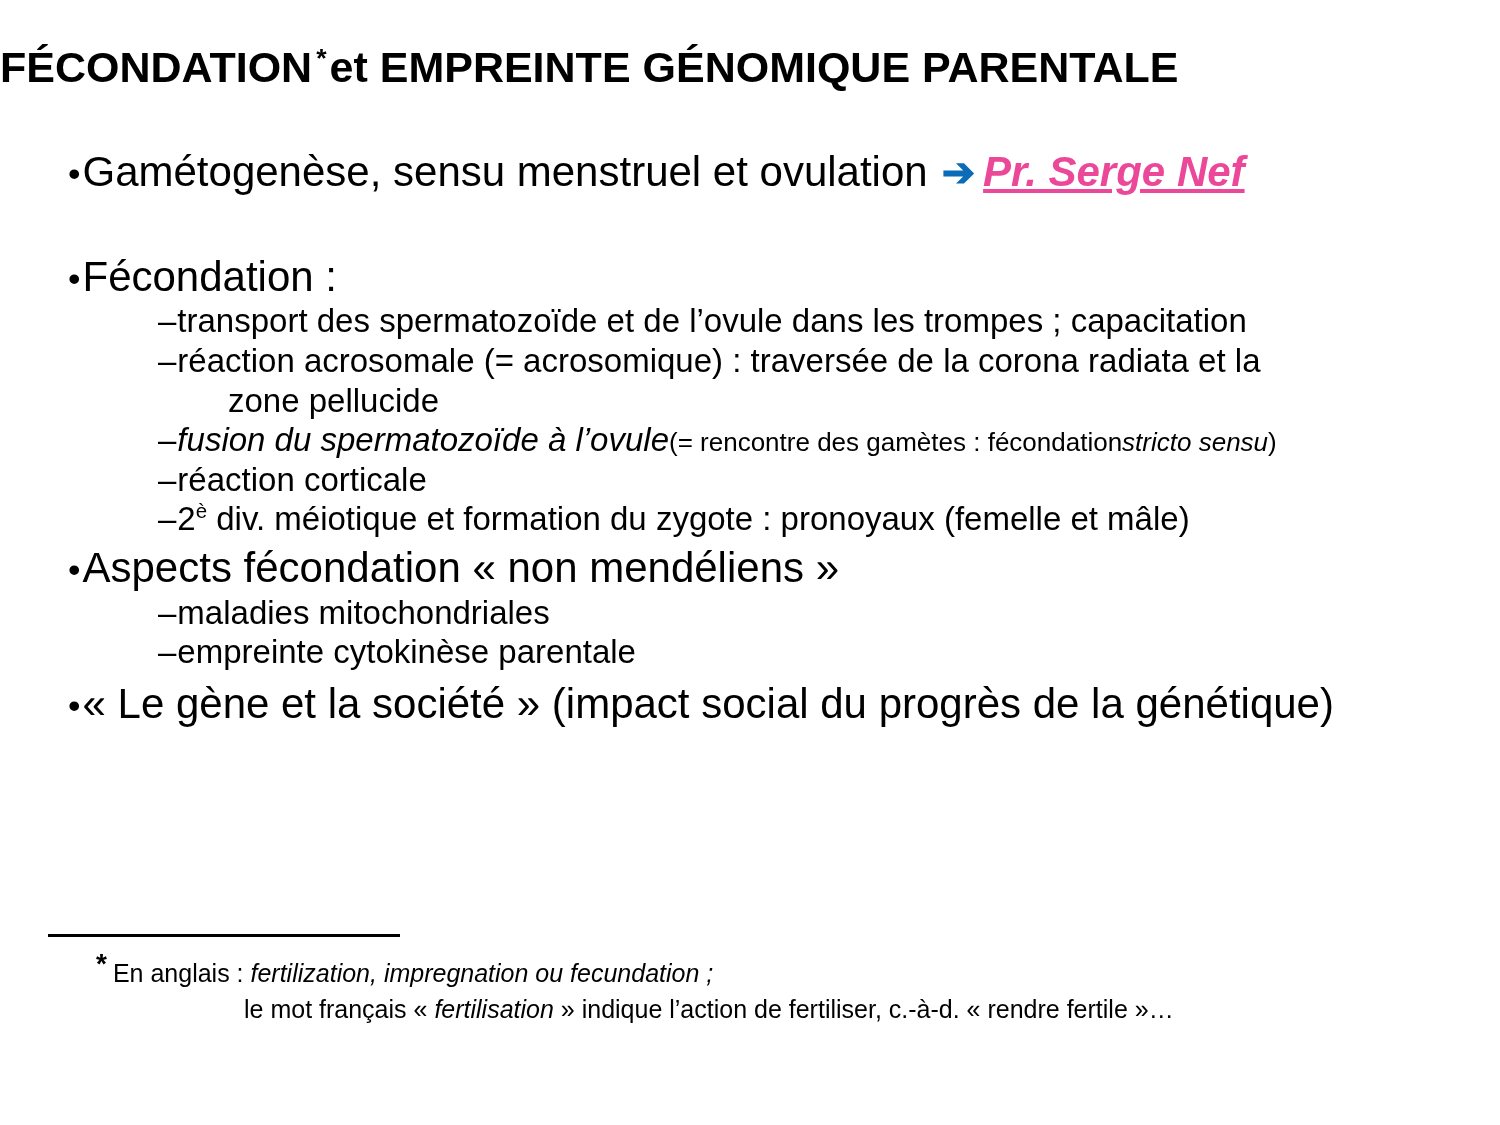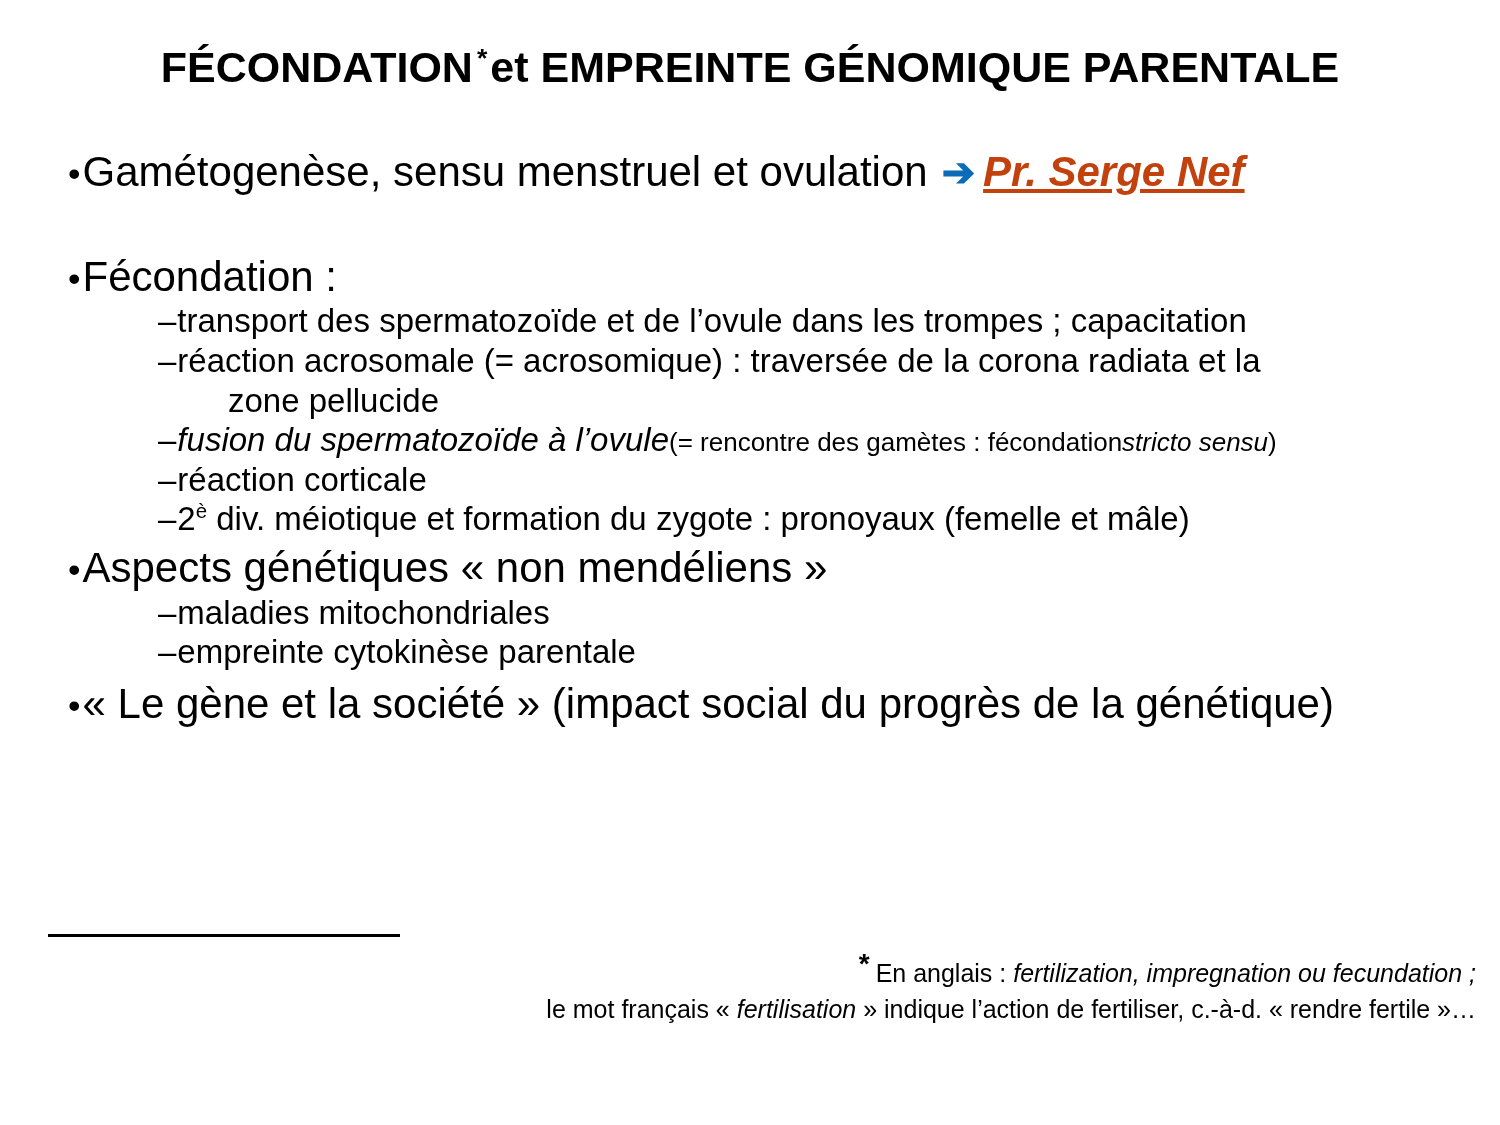--- a/index.html
+++ b/index.html
@@ -19,21 +19,20 @@
     background: #ffffff;
     overflow: hidden;
   }
 
   
   .title {
     position: absolute;
     left: 0;
     top: 44px;
     width: 1500px;
-    text-align: center;
     font-weight: bold;
     font-size: 43px;
     line-height: 1.1;
     letter-spacing: 0px;
     white-space: nowrap;
   }
   .title .sup {
     font-size: 0.62em;
     vertical-align: super;
     font-weight: bold;
@@ -82,21 +81,21 @@
   .sup-small {
     font-size: 0.62em;
     vertical-align: super;
   }
 
   .gap-a { height: 56px; }
   .gap-b { height: 8px; }
   .gap-c { height: 5px; }
 
   .link {
-    color: #c2410c;
+    color: #ec4899;
     font-weight: bold;
     font-style: italic;
     text-decoration: underline;
     text-underline-offset: 3px;
   }
   .arrow {
     color: #0a6cb8;
     font-weight: bold;
     font-size: 0.95em;
     padding: 0 8px 0 14px;
@@ -111,21 +110,20 @@
     height: 0;
     border-top: 3px solid #000000;
   }
   .footnote {
     position: absolute;
     left: 96px;
     top: 944px;
     width: 1380px;
     font-size: 25px;
     line-height: 1.42;
-    text-align: right;
   }
   .fn-star {
     font-weight: bold;
     font-size: 28px;
     vertical-align: super;
     padding-right: 6px;
   }
   .fn-line { white-space: nowrap; }
   .fn-indent { padding-left: 148px; }
 </style>
@@ -170,21 +168,21 @@
     </p>
 
     <p class="lvl2">
       <span class="dash">–</span><span>2</span><span class="sup-small">è</span><span> div. méiotique et formation du zygote : pronoyaux (femelle et mâle)</span>
     </p>
 
 
     <div class="gap-c"></div>
 
     <p class="lvl1">
-      <span class="bul">•</span><span>Aspects génétiques « non mendéliens »</span>
+      <span class="bul">•</span><span>Aspects fécondation « non mendéliens »</span>
     </p>
 
     <p class="lvl2">
       <span class="dash">–</span><span>maladies mitochondriales</span>
     </p>
     <p class="lvl2">
       <span class="dash">–</span><span>empreinte cytokinèse parentale</span>
     </p>
 
     <div class="gap-b"></div>

